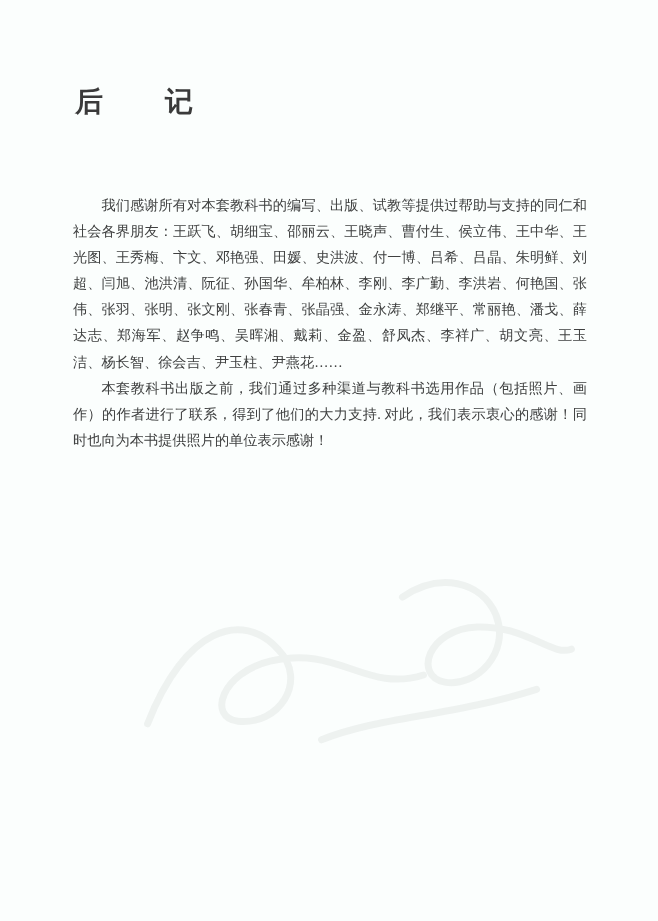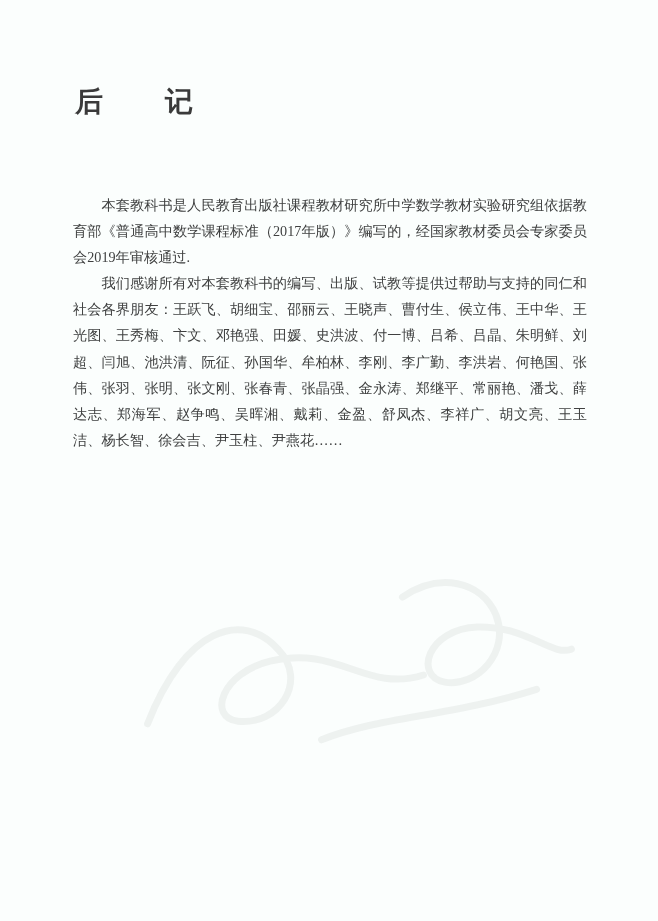--- a/index.html
+++ b/index.html
@@ -67,17 +67,17 @@
 
   <svg class="watermark" viewBox="0 0 480 220" aria-hidden="true">
     <g fill="none" stroke="#e4e9e7" stroke-width="7" stroke-linecap="round" transform="rotate(-8 240 110)">
       <path d="M30,150 C80,60 140,50 170,95 C195,130 160,170 120,160 C90,152 110,110 160,105 C230,98 250,150 310,140"></path>
       <path d="M300,60 C340,40 380,55 390,90 C400,130 360,160 330,150 C300,140 320,95 370,100 C420,106 440,140 460,135"></path>
       <path d="M200,190 C260,175 330,185 420,170"></path>
     </g>
   </svg>
 
   <div class="content">
-    <p>本套教科书是人民教育出版社课程教材研究所中学数学教材实验研究组依据教育部《普通高中数学课程标准（2017年版）》编写的，经国家教材委员会专家委员会2019年审核通过.</p>
     <p>我们感谢所有对本套教科书的编写、出版、试教等提供过帮助与支持的同仁和社会各界朋友：王跃飞、胡细宝、邵丽云、王晓声、曹付生、侯立伟、王中华、王光图、王秀梅、卞文、邓艳强、田媛、史洪波、付一博、吕希、吕晶、朱明鲜、刘超、闫旭、池洪清、阮征、孙国华、牟柏林、李刚、李广勤、李洪岩、何艳国、张伟、张羽、张明、张文刚、张春青、张晶强、金永涛、郑继平、常丽艳、潘戈、薛达志、郑海军、赵争鸣、吴晖湘、戴莉、金盈、舒凤杰、李祥广、胡文亮、王玉洁、杨长智、徐会吉、尹玉柱、尹燕花……</p>
+    <p>本套教科书出版之前，我们通过多种渠道与教科书选用作品（包括照片、画作）的作者进行了联系，得到了他们的大力支持. 对此，我们表示衷心的感谢！同时也向为本书提供照片的单位表示感谢！</p>
   </div>
 
 </div>
 
 </body></html>

